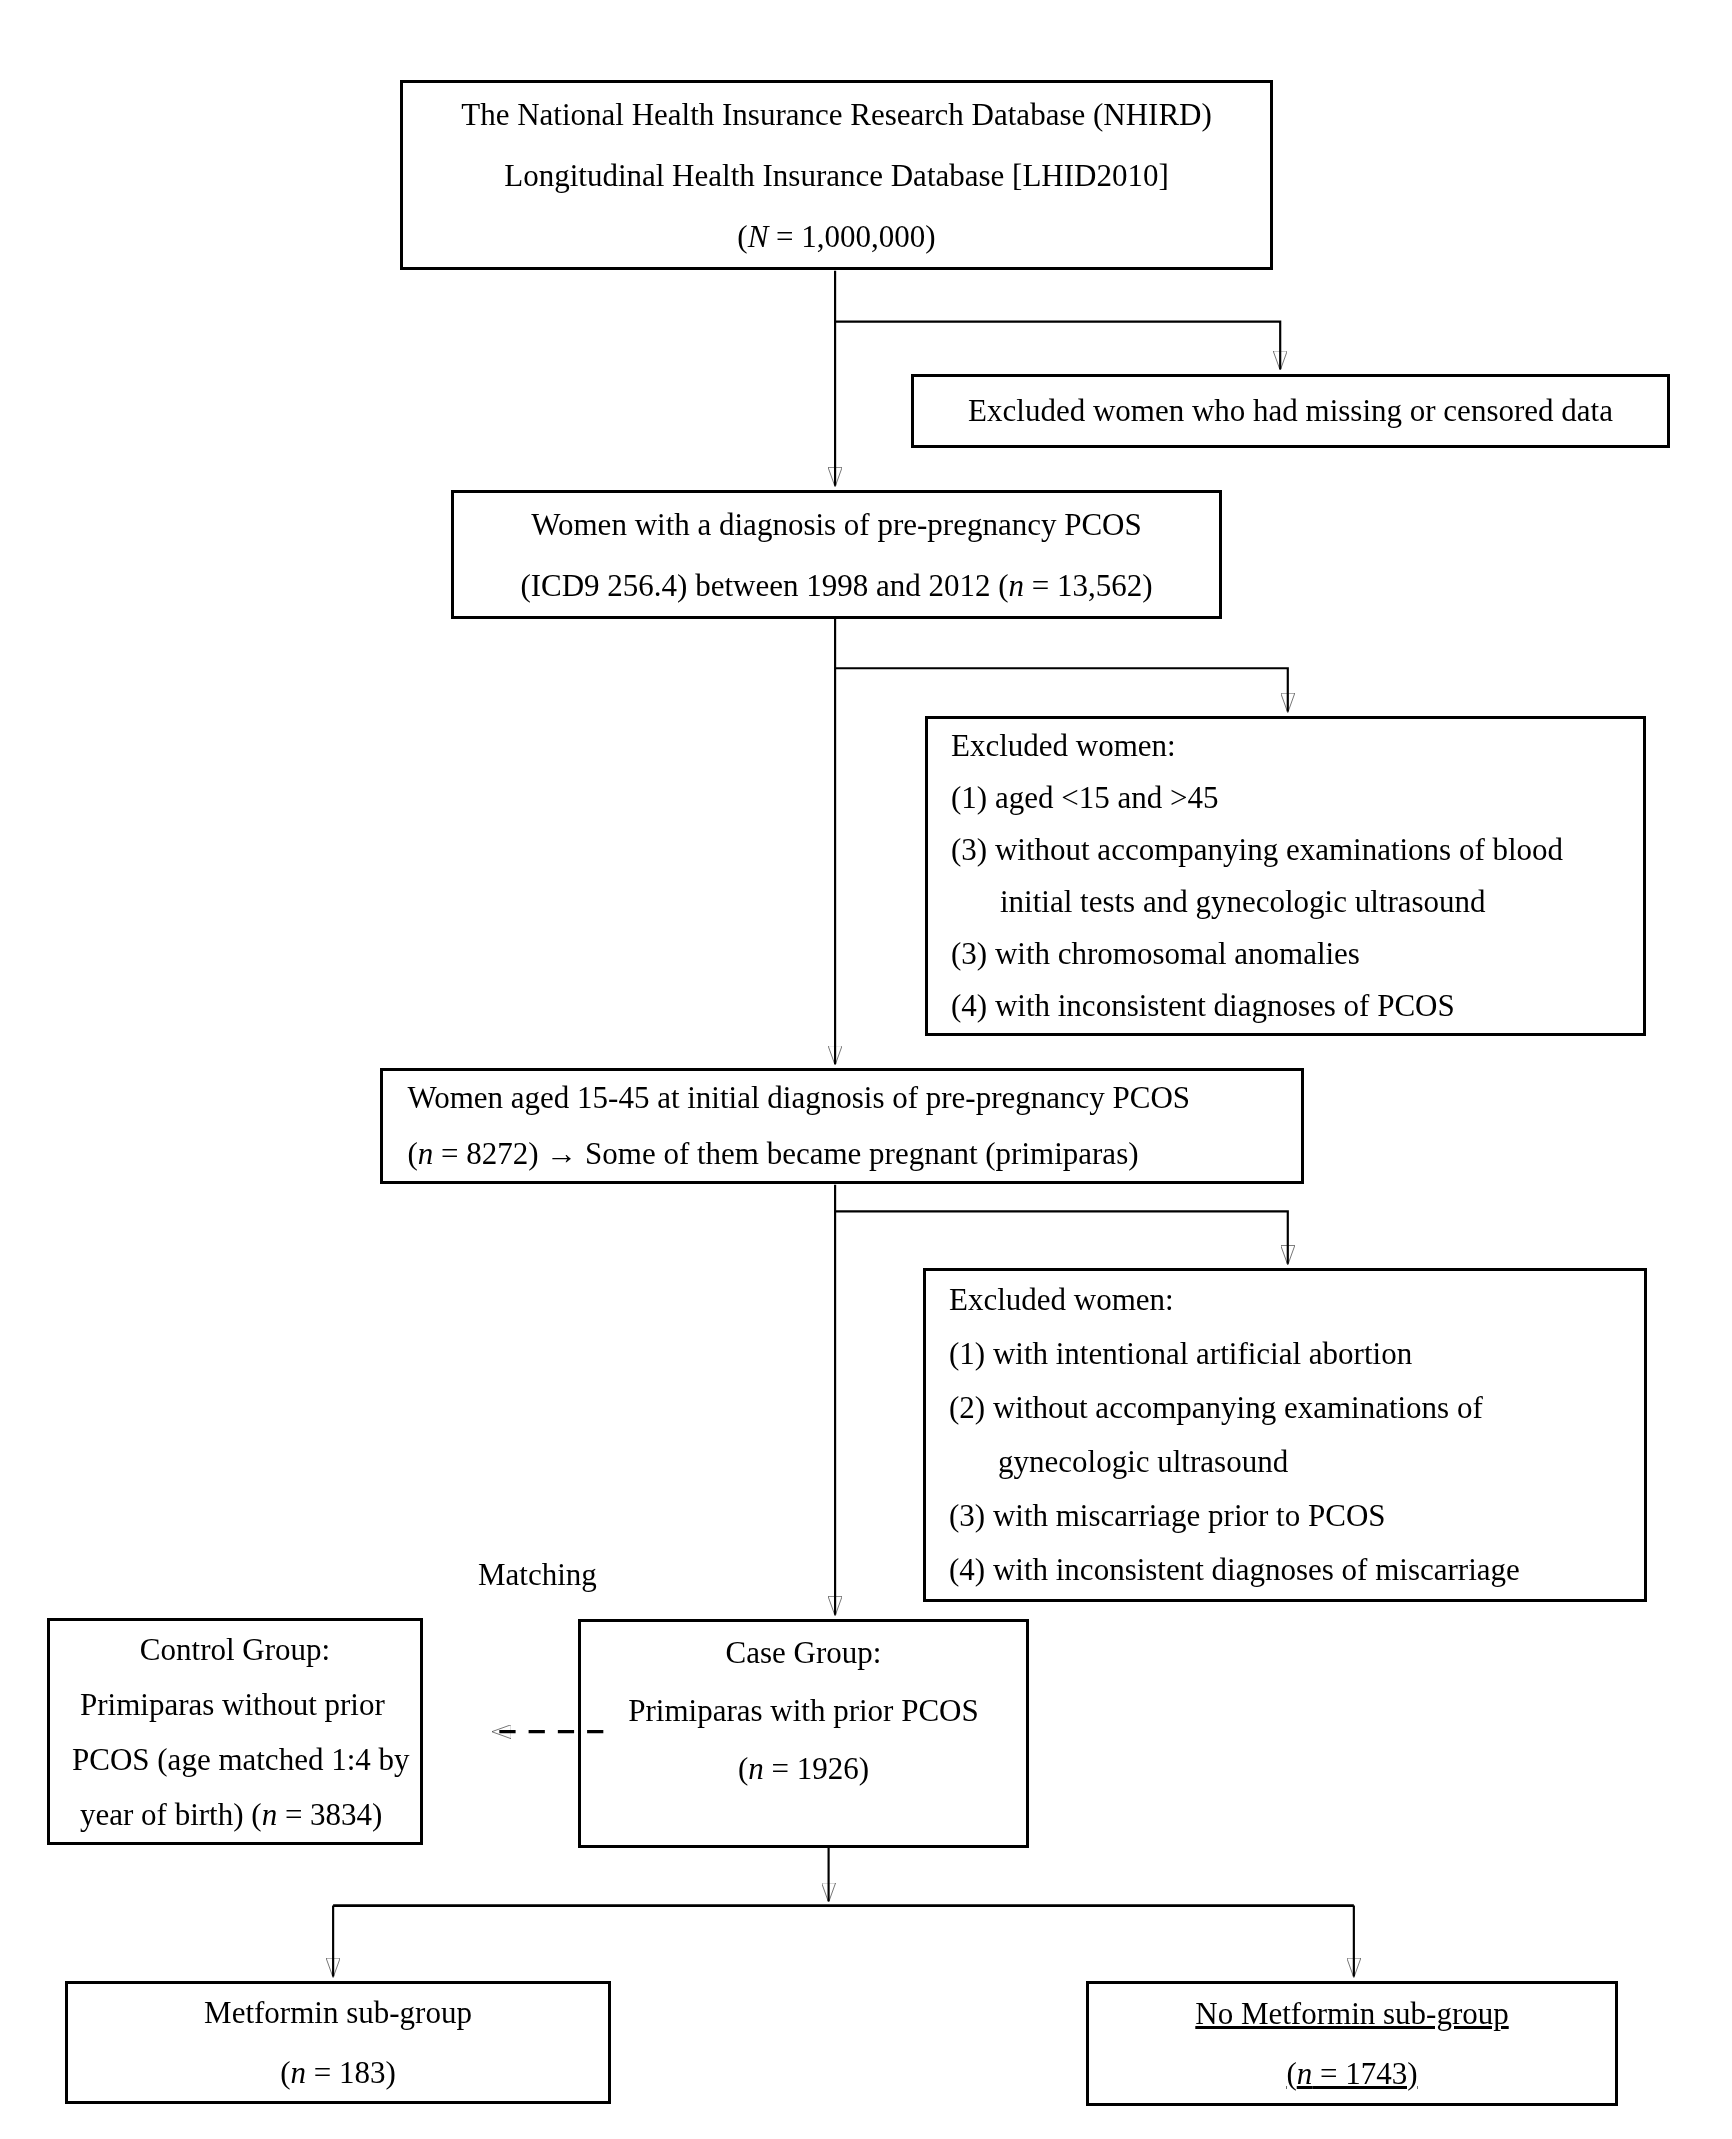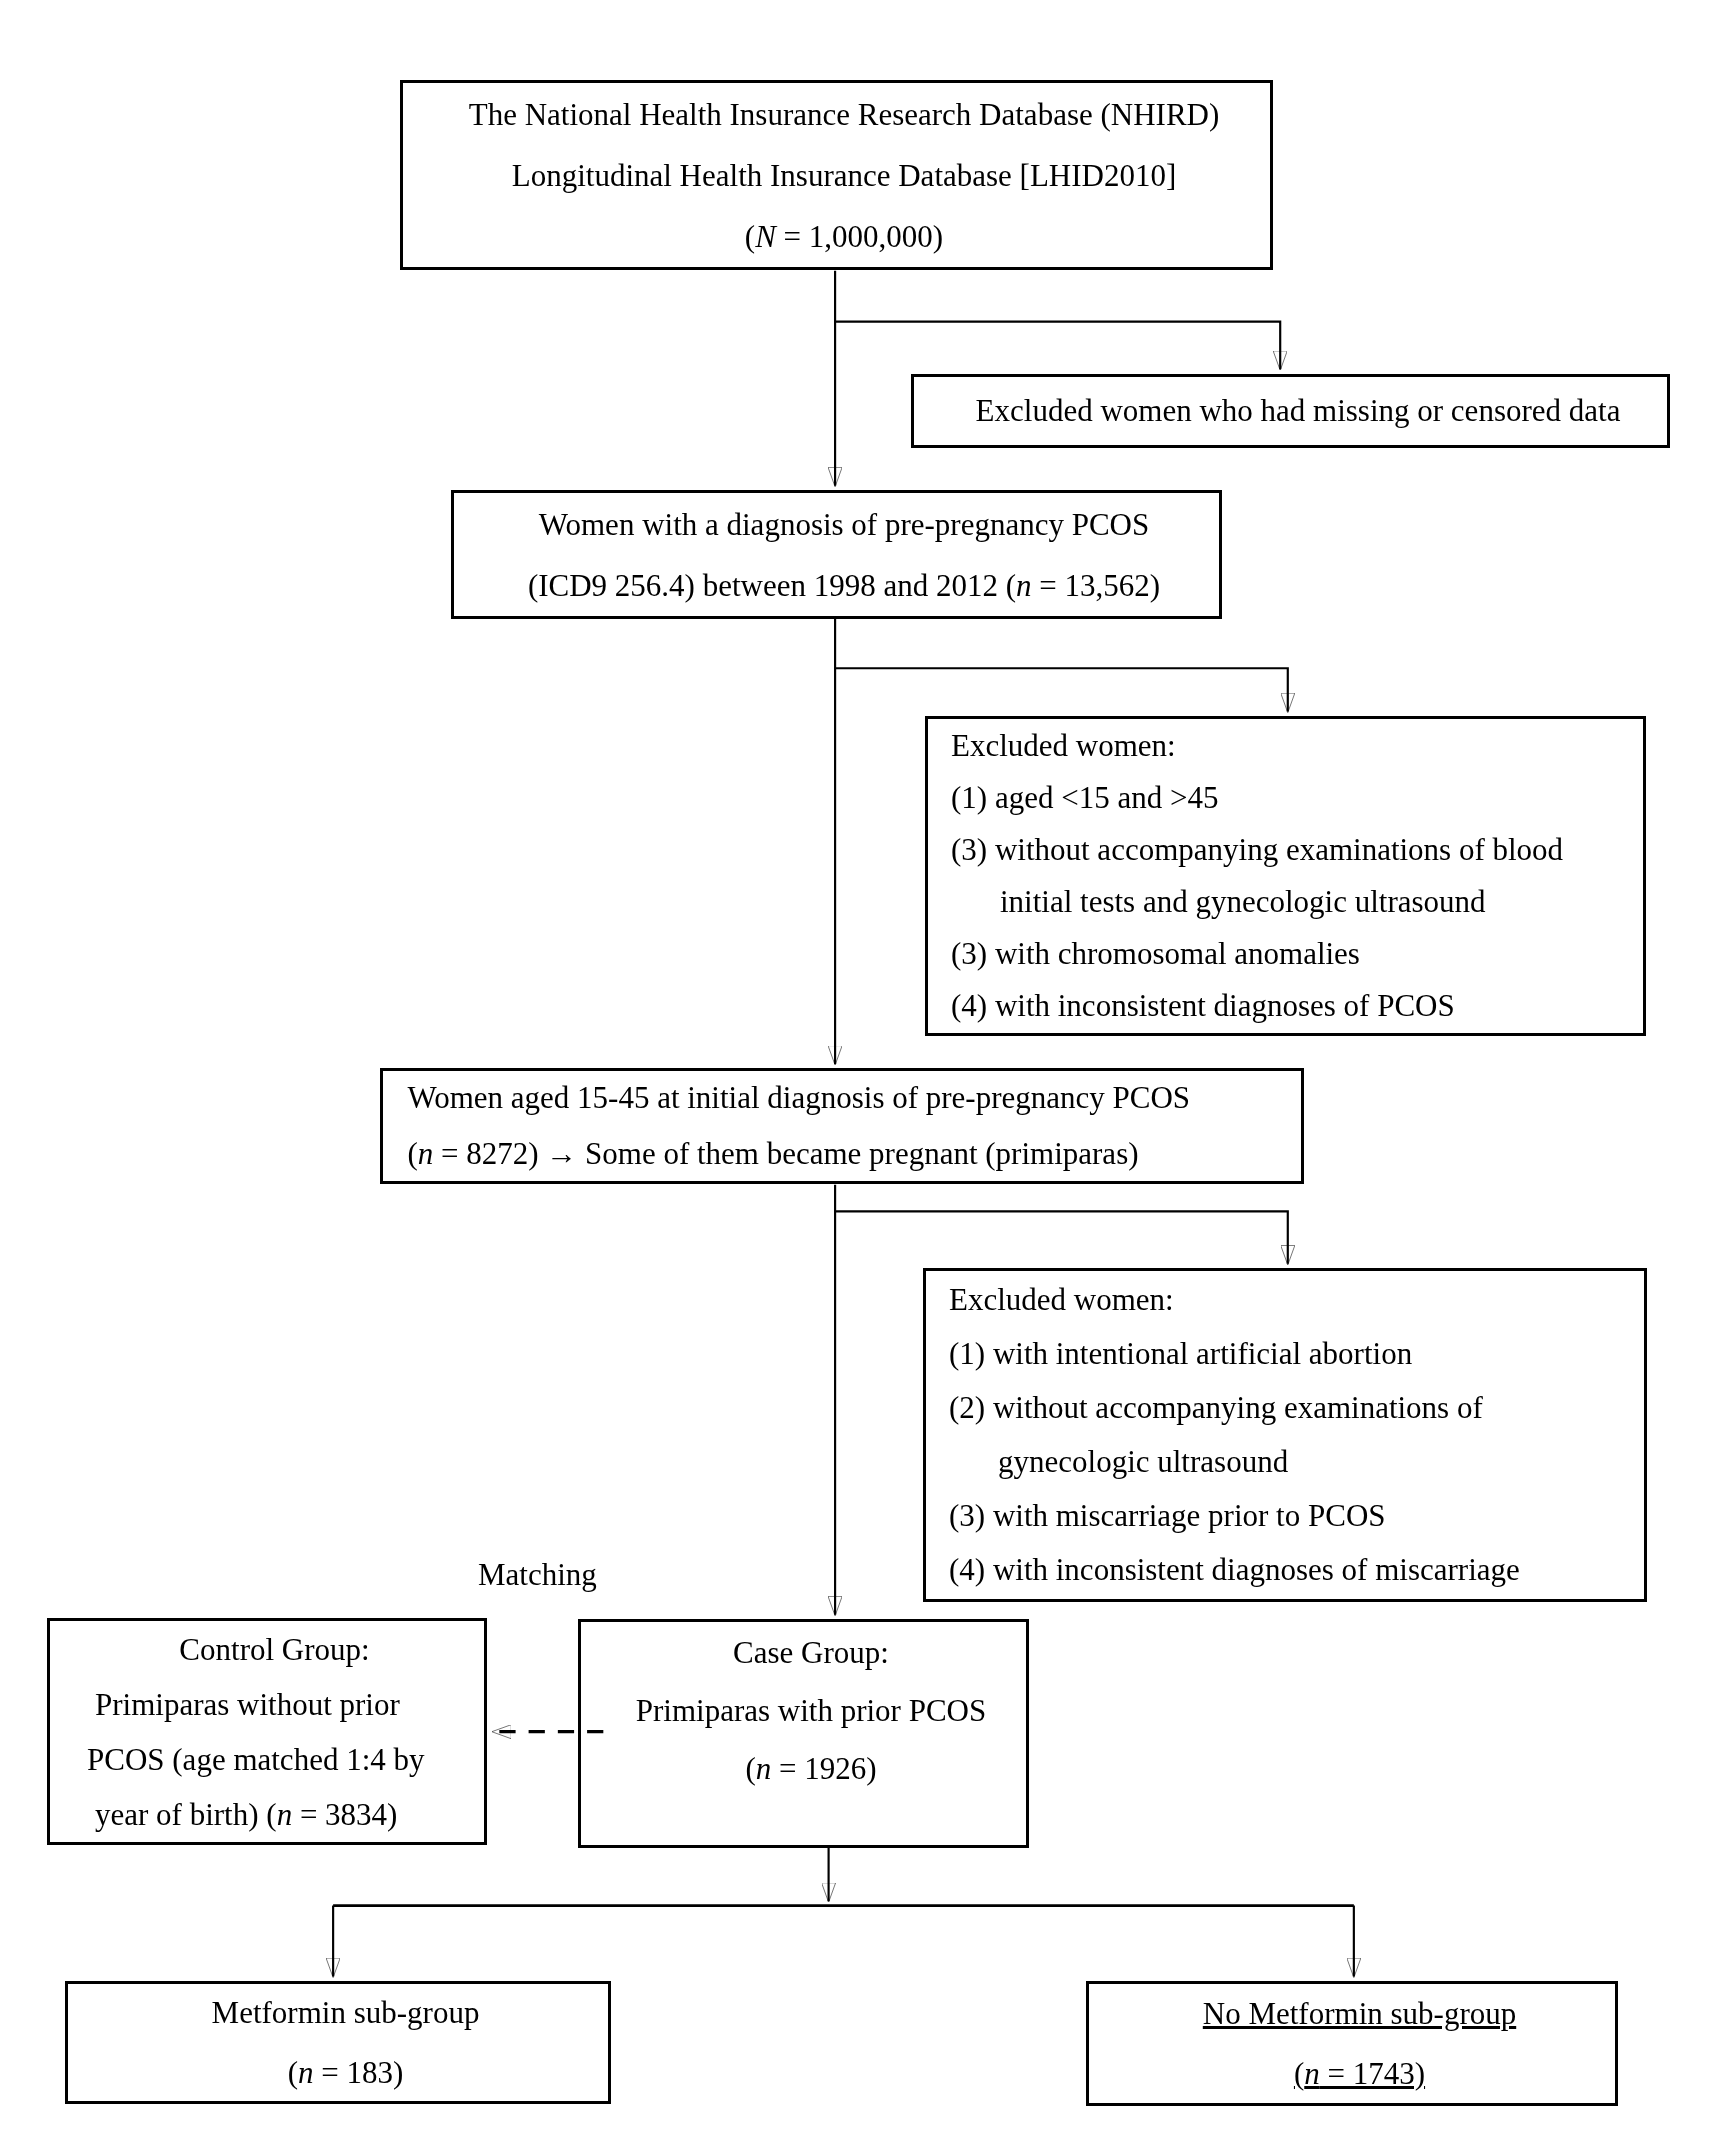--- a/index.html
+++ b/index.html
@@ -14,21 +14,20 @@
     overflow: hidden;
   }
   .node {
     position: absolute;
     box-sizing: border-box;
     border: 3.2px solid #000000;
     background: #ffffff;
     display: flex;
     flex-direction: column;
     justify-content: center;
-    padding-left: 15px;
   }
   .node.center { align-items: center; text-align: center; }
   .node.leftal { align-items: flex-start; text-align: left; }
   .line { white-space: nowrap; }
   .indent2 { margin-left: 49px; }
   i.mathvar { font-style: italic; }
   .float-label { position: absolute; white-space: nowrap; }
   #connectors {
     position: absolute;
     left: 0; top: 0;
@@ -75,21 +74,21 @@
     <div class="line">Excluded women:</div>
     <div class="line">(1) with intentional artificial abortion</div>
     <div class="line">(2) without accompanying examinations of</div>
     <div class="line indent2">gynecologic ultrasound</div>
     <div class="line">(3) with miscarriage prior to PCOS</div>
     <div class="line">(4) with inconsistent diagnoses of miscarriage</div>
   </div>
 
   <div class="float-label" style="left:478px; top:1557px;">Matching</div>
 
-  <div class="node leftal" style="left:47px; top:1618px; width:440px; height:227px; line-height:55px;">
+  <div class="node leftal" style="left:47px; top:1618px; width:376px; height:227px; line-height:55px;">
     <div class="line" style="align-self:center; text-align:center;">Control Group:</div>
     <div class="line" style="margin-left:30px;">Primiparas without prior</div>
     <div class="line" style="margin-left:22px;">PCOS (age matched 1:4 by</div>
     <div class="line" style="margin-left:30px;"><span>year of birth) (</span><i class="mathvar">n</i><span> = 3834)</span></div>
   </div>
 
   <div class="node center" style="left:578px; top:1619px; width:451px; height:229px; line-height:58px; padding-bottom:46px;">
     <div class="line">Case Group:</div>
     <div class="line">Primiparas with prior PCOS</div>
     <div class="line"><span>(</span><i class="mathvar">n</i><span> = 1926)</span></div>

